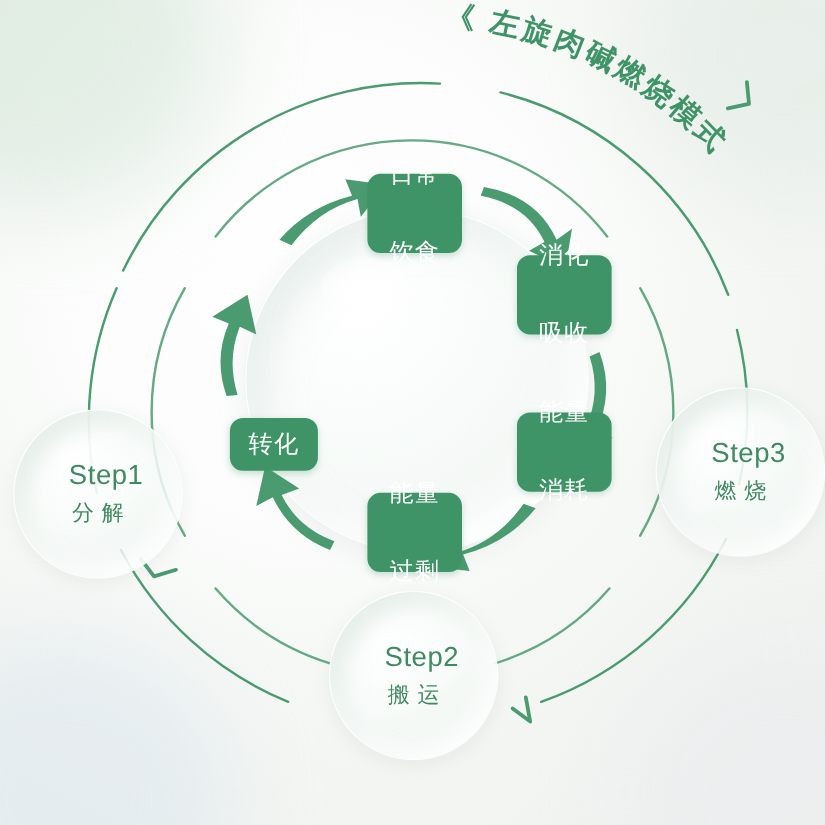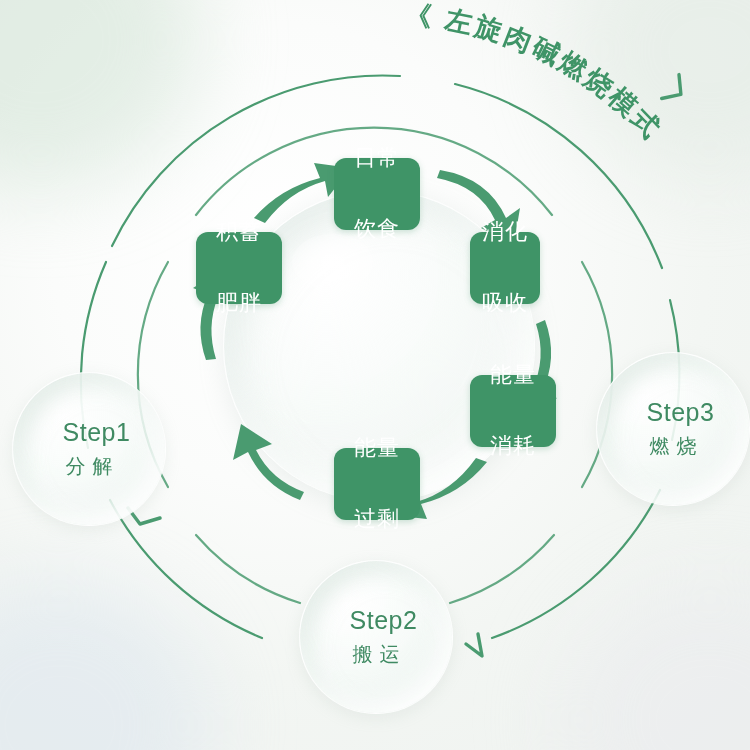--- a/index.html
+++ b/index.html
@@ -92,21 +92,21 @@
     margin-left: 15px;
   }
   .step-bubble .step-sub {
     font-size: 20px;
     letter-spacing: 7px;
     text-indent: 7px;
     margin-top: 6px;
     font-weight: 400;
   }
   #step1 { left: 12px; top: 372px; width: 152px; height: 152px; }
-  #step2 { left: 299px; top: 560px; width: 152px; height: 152px; }
+  #step2 { left: 299px; top: 537px; width: 152px; height: 152px; }
   #step3 { left: 596px; top: 352px; width: 152px; height: 152px; }
 
   
   .tag {
     position: absolute;
     background: #3f9467;
     color: #ffffff;
     border-radius: 12px;
     display: flex;
     flex-direction: column;
@@ -114,21 +114,21 @@
     justify-content: center;
     text-align: center;
     font-size: 22px;
     line-height: 1.22;
     letter-spacing: 1px;
     box-shadow: 0 2px 6px rgba(63,148,103,0.25);
     gap: 44px;
   }
   .tag span { display: block; }
   #tag-diet      { left: 334px; top: 158px; width: 86px; height: 72px; }
-  #tag-digest    { left: 470px; top: 232px; width: 70px; height: 72px; }
+  #tag-digest    { left: 470px; top: 232px; width: 86px; height: 72px; }
   #tag-expend    { left: 470px; top: 375px; width: 86px; height: 72px; }
   #tag-excess    { left: 334px; top: 448px; width: 86px; height: 72px; }
   #tag-convert   { left: 209px; top: 380px; width: 80px; height: 48px; }
   #tag-accum     { left: 196px; top: 232px; width: 86px; height: 72px; }
 
   .center-title {
     position: absolute;
     left: 272px;
     top: 306px;
     width: 212px;
@@ -230,23 +230,22 @@
     <span>吸收</span>
   </div>
   <div class="tag" id="tag-expend">
     <span>能量</span>
     <span>消耗</span>
   </div>
   <div class="tag" id="tag-excess">
     <span>能量</span>
     <span>过剩</span>
   </div>
-  <div class="tag" id="tag-accum">
-    <span>积蓄</span>
-    <span>肥胖</span>
+  <div class="tag" id="tag-convert">
+    <span>转化</span>
   </div>
 
   <div class="step-bubble" id="step1">
     <div class="step-title">Step1</div>
     <div class="step-sub">分解</div>
   </div>
   <div class="step-bubble" id="step2">
     <div class="step-title">Step2</div>
     <div class="step-sub">搬运</div>
   </div>

